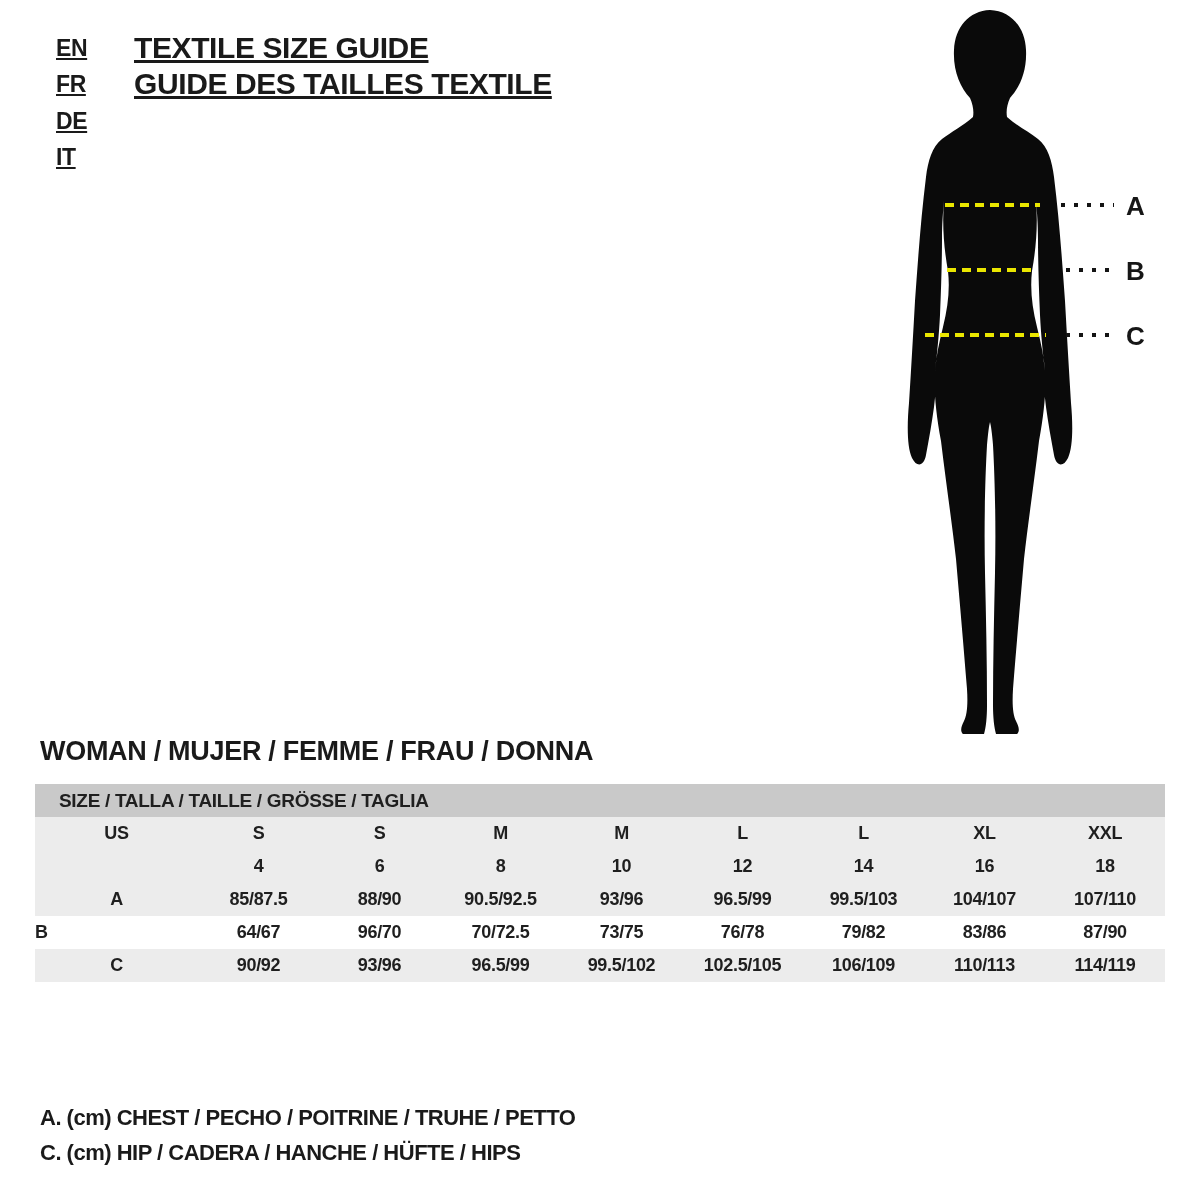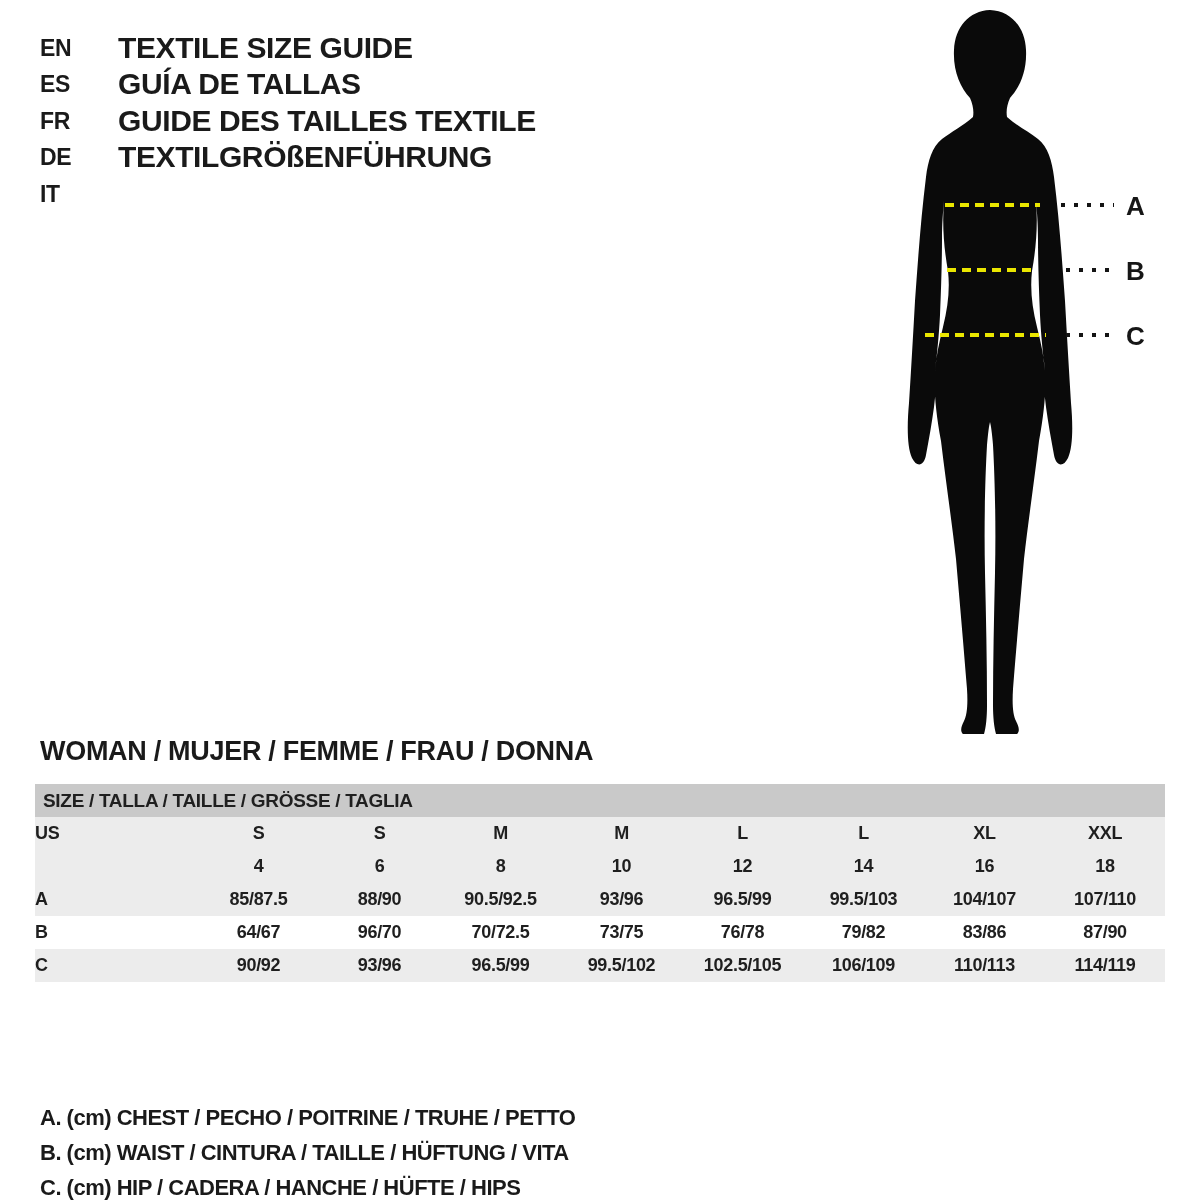--- a/index.html
+++ b/index.html
@@ -1,62 +1,57 @@
 <!DOCTYPE html>
 <html><head>
 <meta charset="utf-8">
 <style>
   html,body{margin:0;padding:0;background:#ffffff;}
   .canvas{
     position:relative;width:1200px;height:1200px;background:#ffffff;overflow:hidden;
     font-family:"Liberation Sans","DejaVu Sans",sans-serif;color:#1a1a1a;
   }
   
-  .lang-list{position:absolute;left:40px;top:30px;}
+  .lang-list{position:absolute;left:56px;top:30px;text-decoration:underline;}
   .lang-row{display:flex;line-height:36.4px;}
   .lang-code{width:78px;font-weight:700;font-size:23px;letter-spacing:-0.4px;}
   .lang-title{font-weight:700;font-size:30px;letter-spacing:-0.4px;white-space:nowrap;}
   
   .figure{position:absolute;left:890px;top:5px;width:310px;height:730px;}
   .figure svg{position:absolute;left:0;top:0;}
   .measure-label{position:absolute;font-weight:700;font-size:26px;color:#161616;}
   
   .woman-heading{position:absolute;left:40px;top:736px;font-weight:700;font-size:27px;letter-spacing:-0.3px;white-space:nowrap;}
   
   table.size-table{position:absolute;left:35px;top:784px;width:1130px;border-collapse:collapse;table-layout:fixed;}
   table.size-table th, table.size-table td{padding:0;height:33px;vertical-align:middle;font-weight:700;font-size:18px;letter-spacing:-0.3px;color:#1f1f1f;}
-  table.size-table th.tbl-title{background:#c9c9c9;text-align:left;padding-left:8px;font-size:19px;}
+  table.size-table th.tbl-title{background:#c9c9c9;text-align:left;padding-left:24px;font-size:19px;}
   td.row-label{text-align:left;padding-left:8px;}
   td.val{text-align:center;}
-  tr.shade td{background:#ececec;}
+  tr.shade td{background:#ececec;text-align:center;}
   
   .legend{position:absolute;left:40px;top:1100px;}
   .legend-line{font-weight:700;font-size:22px;letter-spacing:-0.5px;line-height:35px;white-space:nowrap;}
 </style>
 </head>
 <body>
 
 <div class="canvas">
 
   <div class="lang-list">
     <div class="lang-row">
       <span class="lang-code">EN</span>
       <span class="lang-title">TEXTILE SIZE GUIDE</span>
     </div>
     <div class="lang-row">
-      <span class="lang-code">ES</span>
-      <span class="lang-title">GUÍA DE TALLAS</span>
-    </div>
-    <div class="lang-row">
       <span class="lang-code">FR</span>
       <span class="lang-title">GUIDE DES TAILLES TEXTILE</span>
     </div>
     <div class="lang-row">
       <span class="lang-code">DE</span>
-      <span class="lang-title">TEXTILGRÖßENFÜHRUNG</span>
     </div>
     <div class="lang-row">
       <span class="lang-code">IT</span>
     </div>
   </div>
 
   <div class="figure">
     <svg width="310" height="730" viewBox="0 0 310 730">
 
       <path fill="#0a0a0a" d="
@@ -207,17 +202,16 @@
       <td class="val">102.5/105</td>
       <td class="val">106/109</td>
       <td class="val">110/113</td>
       <td class="val">114/119</td>
     </tr>
   </tbody>
     </table>
 
   <div class="legend">
     <div class="legend-line">A. (cm) CHEST / PECHO / POITRINE / TRUHE / PETTO</div>
-    <div class="legend-line">B. (cm) WAIST / CINTURA / TAILLE / HÜFTUNG / VITA</div>
     <div class="legend-line">C. (cm) HIP / CADERA / HANCHE / HÜFTE / HIPS</div>
   </div>
 
 </div>
 
 </body></html>

